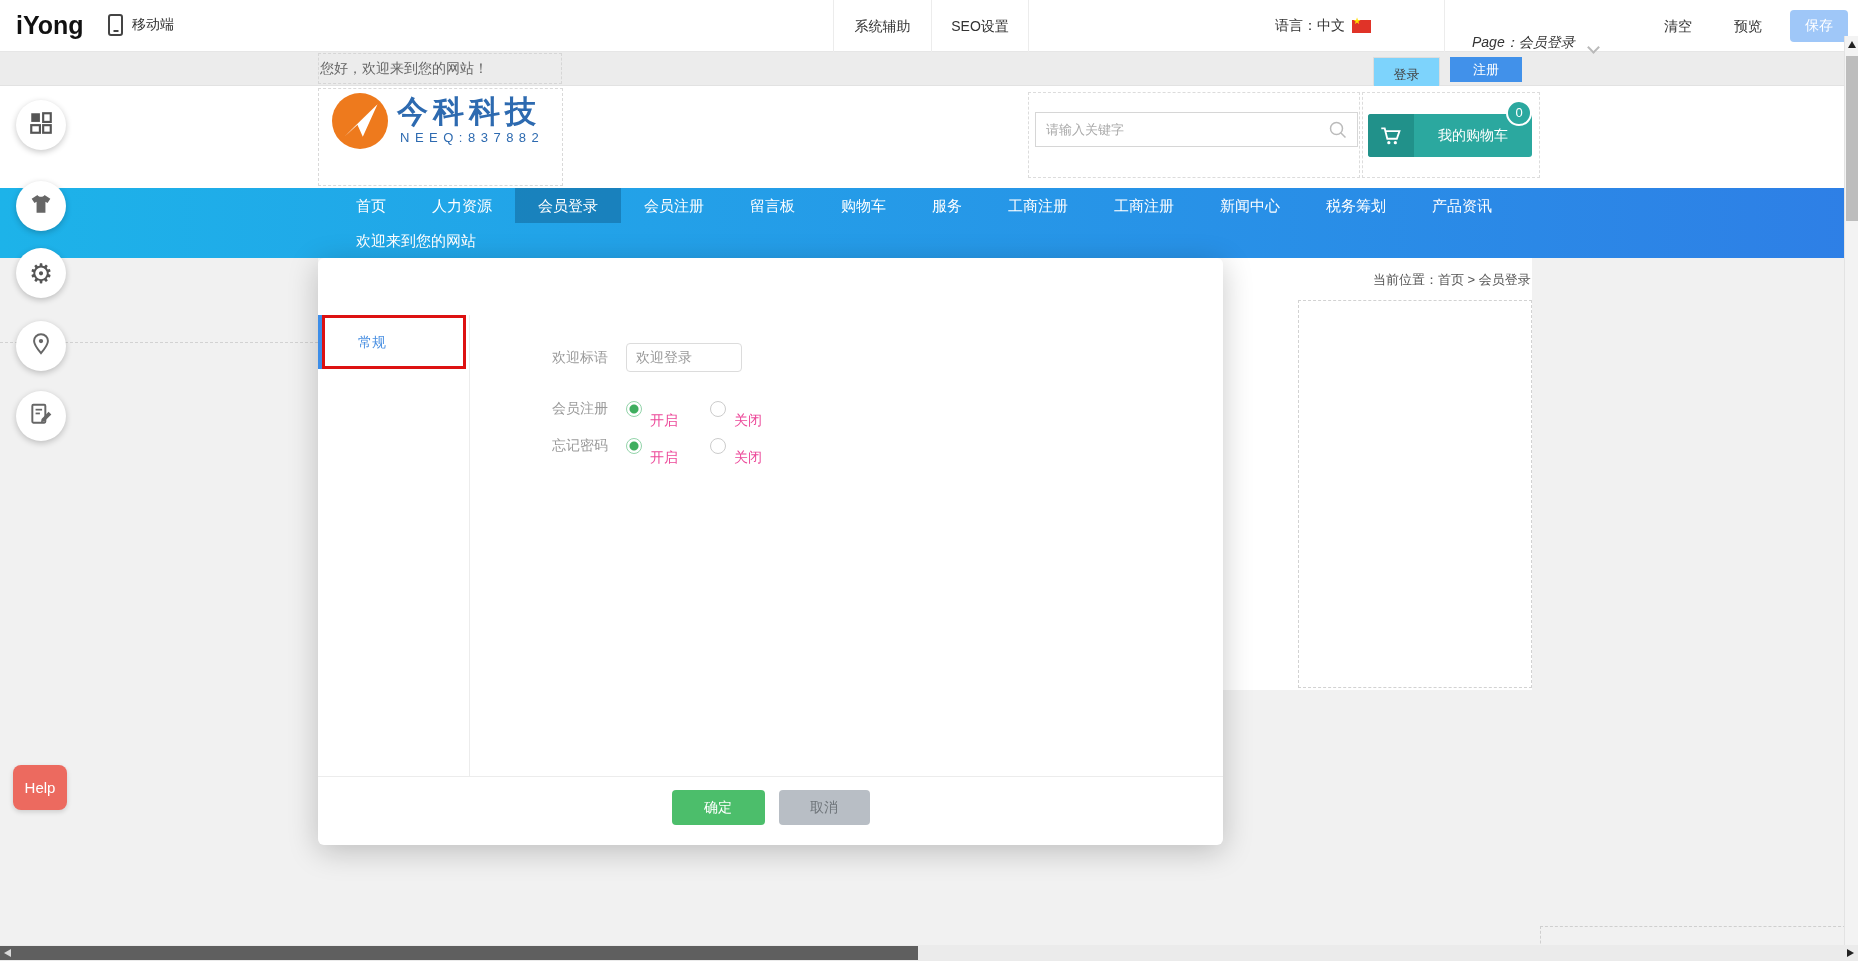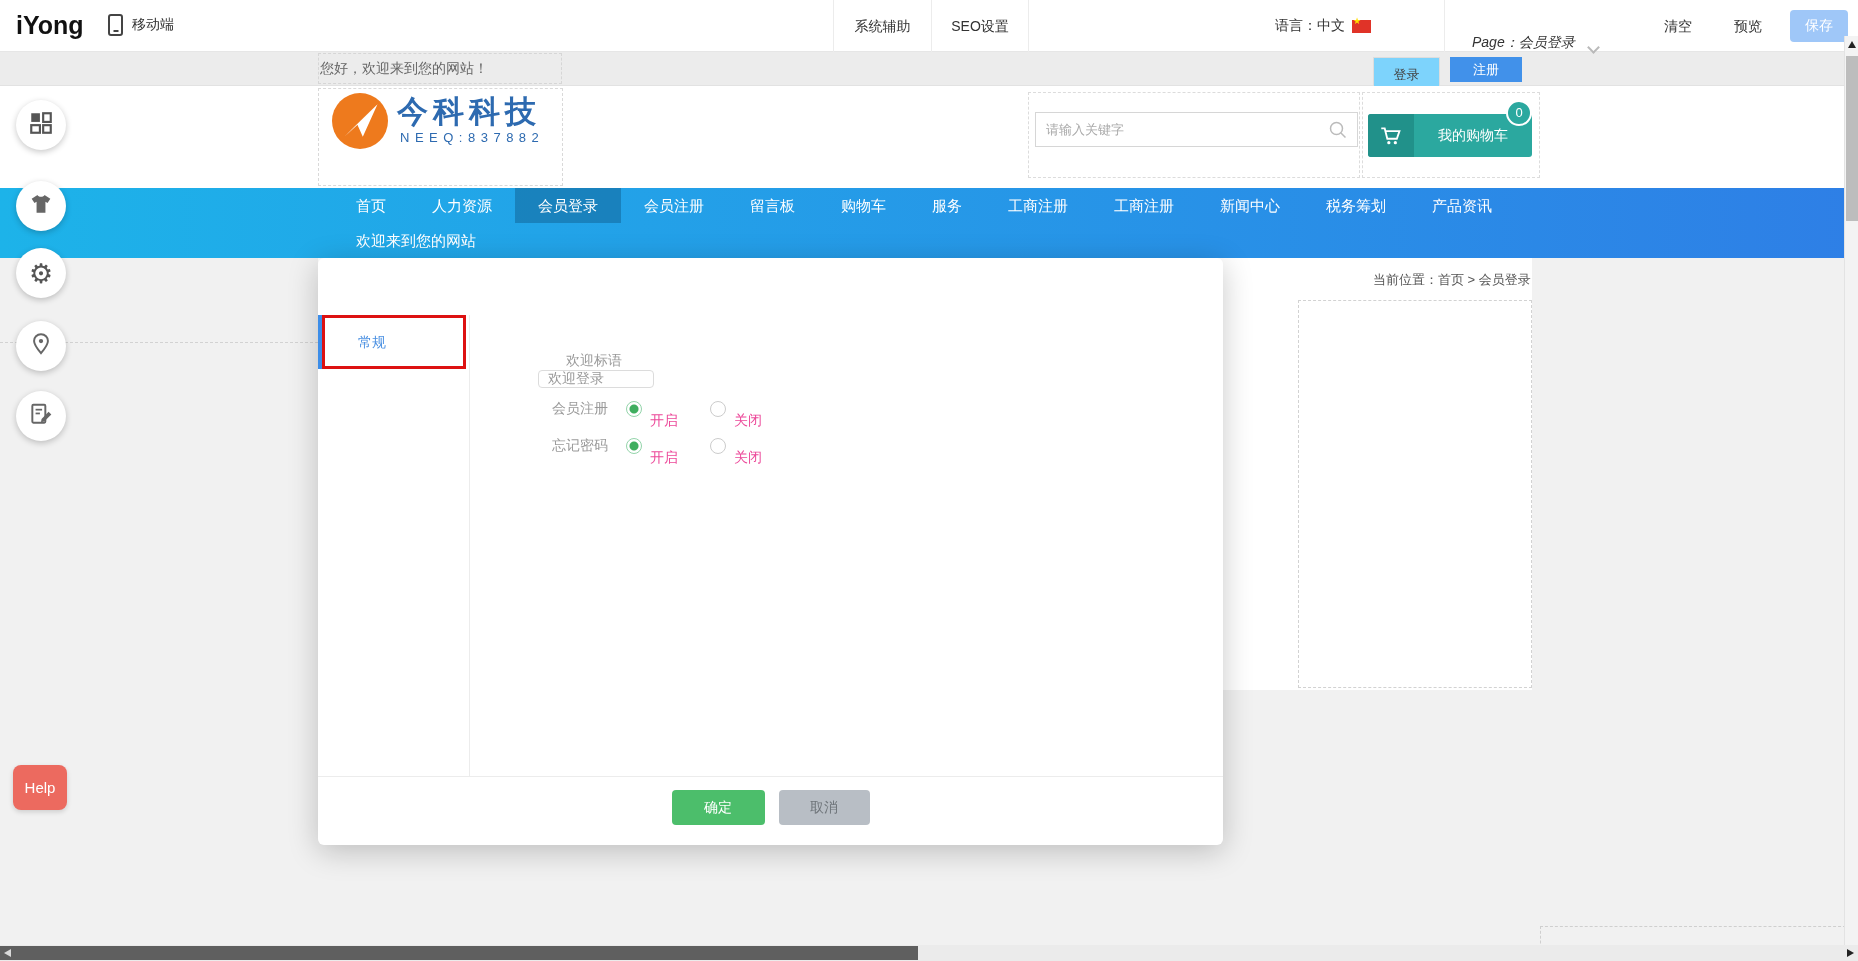--- a/index.html
+++ b/index.html
@@ -240,21 +240,21 @@
 </div>
 <button class="help-btn">Help</button>
 
 <div class="modal">
   <div class="tab-col">
     <div class="tab-item">常规</div>
     <div class="tab-indicator"></div>
     <div class="tab-redbox"></div>
   </div>
 
-  <div class="form-row" style="top:94px; height:31px;flex-direction:column;">
+  <div class="form-row" style="top:84px; height:31px;">
     <span class="form-label">欢迎标语</span>
     <input class="welcome-input" value="欢迎登录" style="">
   </div>
 
   <div class="form-row" style="top:140px; height:22px;">
     <span class="form-label">会员注册</span>
     <span class="radio on"></span>
     <span class="radio-label">开启</span>
     <span class="radio off"></span>
     <span class="radio-label">关闭</span>

